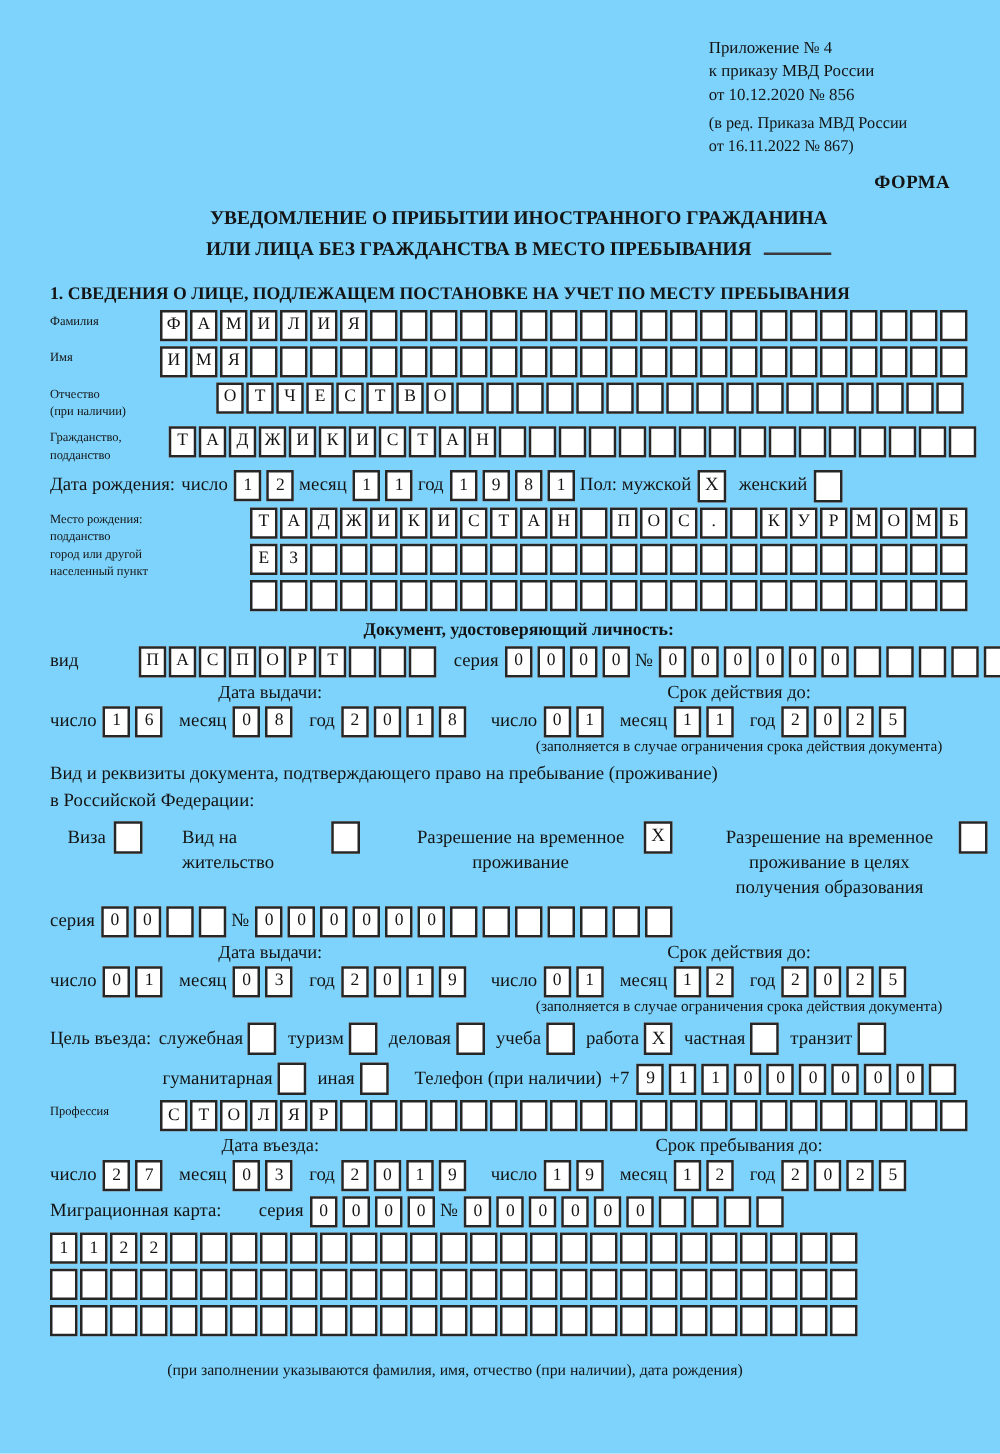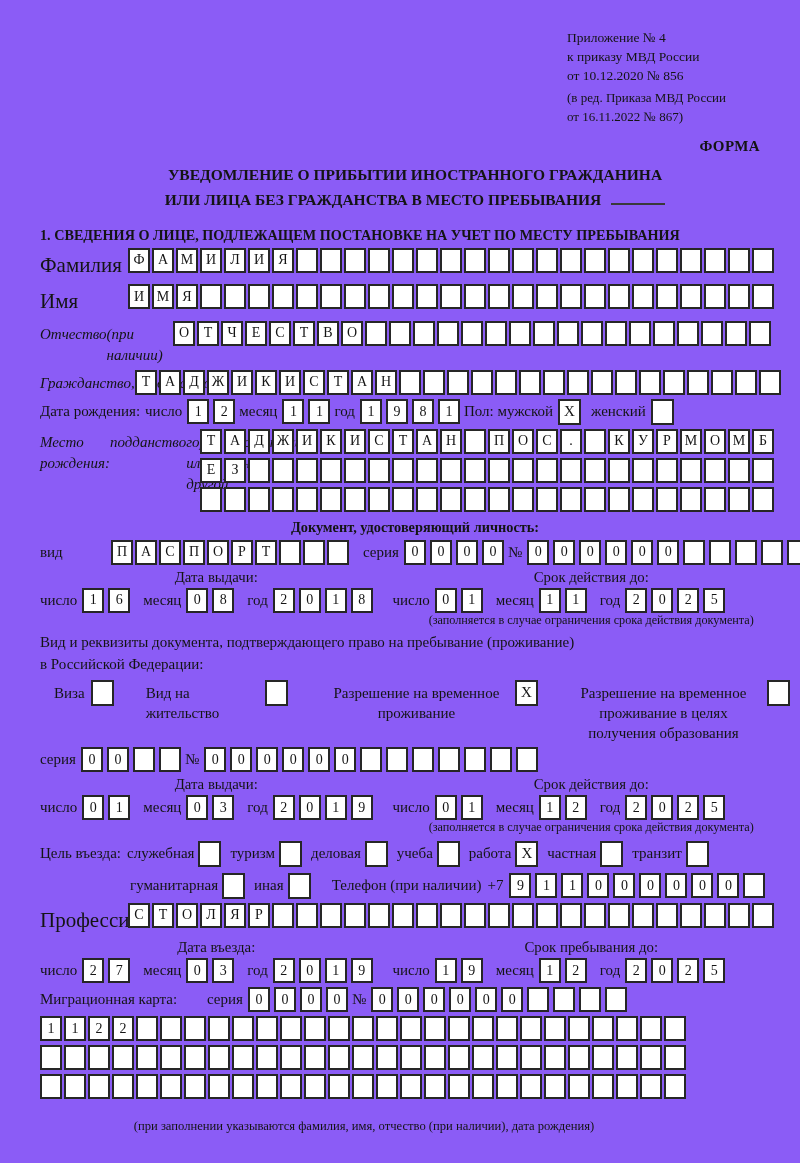--- a/index.html
+++ b/index.html
@@ -1,34 +1,34 @@
 <!DOCTYPE html>
 <html><head>
 <meta charset="utf-8">
 <style>
   *{margin:0;padding:0;box-sizing:border-box;}
   html,body{background:#fff;}
   .page{
-    width:800px;min-height:1163px;background:#8b5cf6;color:#141414;
+    width:800px;min-height:1163px;background:#7dd3fc;color:#141414;
     font-family:"Liberation Serif","DejaVu Serif",serif;
     padding:28px 10px 16px 40px;position:relative;
   }
   
   .annex{margin-left:auto;margin-right:28px;width:195px;font-size:13.5px;line-height:1.42;}
   .annex-sub{margin-top:4px;font-size:13px;line-height:1.42;}
   .forma{text-align:right;padding-right:30px;font-weight:700;font-size:15px;margin-top:12px;letter-spacing:.4px;}
   
   .title{text-align:center;font-weight:700;font-size:15.5px;margin-top:8px;line-height:1.6;}
   .blank{display:inline-block;width:54px;border-bottom:2px solid #3a3a3a;margin-left:10px;height:14px;vertical-align:baseline;}
   .section-heading{text-align:left;font-weight:700;font-size:14.2px;margin-top:14px;}
   
   .row{display:flex;align-items:flex-start;margin-top:4px;}
-  .lbl{font-size:21px;line-height:1.4;padding-top:3px;flex:0 0 auto;}
+  .lbl{font-size:10px;line-height:1.4;padding-top:3px;flex:0 0 auto;}
   .w88{width:88px;} .w133{width:133px;} .w95{width:95px;} .w160{width:160px;} .w112{width:112px;}
-  .lbl-col{display:flex;flex-direction:row;flex:0 0 auto;font-size:15px;line-height:1.4;padding-top:3px;font-style:italic;}
+  .lbl-col{display:flex;flex-direction:column;flex:0 0 auto;font-size:10px;line-height:1.4;padding-top:3px;}
   
   .cells{display:inline-flex;flex-wrap:nowrap;}
   .cell{flex:0 0 auto;width:22px;height:25px;border:2px solid #262626;margin-right:2px;
         display:inline-flex;align-items:center;justify-content:center;font-size:14px;background:#fff;}
   .dcells .cell{margin-right:4px;}
   
   .checkbox{flex:0 0 auto;width:23px;height:26px;border:2px solid #262626;display:inline-flex;
             align-items:center;justify-content:center;font-size:15px;background:#fff;}
   
   .inline{display:flex;align-items:center;flex-wrap:nowrap;font-size:15px;margin-top:4px;}

